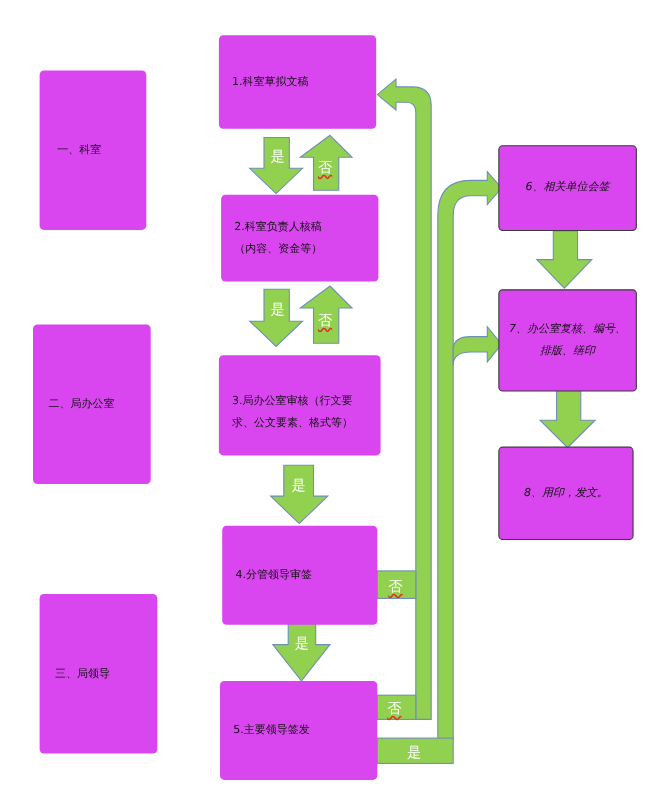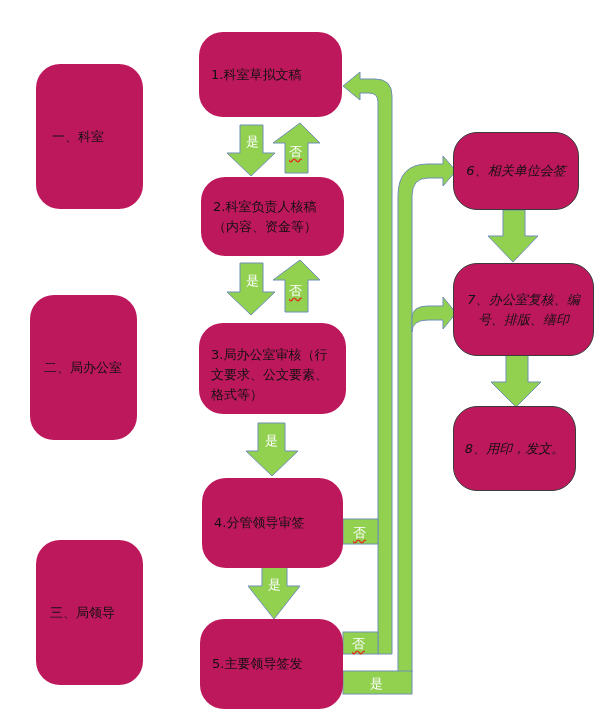--- a/index.html
+++ b/index.html
@@ -1,32 +1,32 @@
 <!DOCTYPE html>
 <html><head>
   <meta charset="utf-8">
   <style>
     html, body { margin: 0; padding: 0; background: #ffffff; }
     body { width: 600px; height: 714px; position: relative; overflow: hidden;
            font-family: "DejaVu Sans", "Liberation Sans", sans-serif; }
-    .box { position: absolute; background: #be185d; border-radius: 24px;
-           display: flex; align-items: center; color: #111; font-size: 13px; line-height: 20px;
+    .box { position: absolute; background: #d946ef; border-radius: 4px;
+           display: flex; align-items: center; color: #111; font-size: 10px; line-height: 20px;
            box-sizing: border-box; }
     .lane { justify-content: flex-start; padding-left: 14px; }
     .step { padding: 0 12px; }
     .step.dark { border: 1.5px solid #3b3b3b; justify-content: center; text-align: center; padding: 0 6px; font-style: italic; }
     .step.top { align-items: center; padding-top: 12px; }
     svg#arrows { position: absolute; left: 0; top: 0; }
     .lbl { position: absolute; color: #ffffff; font-size: 13px; }
     .lbl.no { text-decoration: underline wavy #e03020; text-underline-offset: 2px; }
   </style>
 </head>
 <body>
 
-<div class="box lane" style="left:36px;top:64px;width:107px;height:145px;padding-left:16px;">
+<div class="box lane" style="left:36px;top:64px;width:97px;height:145px;padding-left:16px;">
   <span>一、科室</span>
 </div>
 <div class="box lane" style="left:30px;top:295px;width:107px;height:145px;">
   <span>二、局办公室</span>
 </div>
 <div class="box lane" style="left:36px;top:524px;width:107px;height:145px;margin-top:16px;">
   <span>三、局领导</span>
 </div>
 
 <svg id="arrows" width="600" height="714">
@@ -73,21 +73,21 @@
 </div>
 <div class="box step" style="left:202px;top:478px;width:141px;height:90px;">
   <span>4.分管领导审签</span>
 </div>
 <div class="box step" style="left:200px;top:619px;width:143px;height:90px;">
   <span>5.主要领导签发</span>
 </div>
 <div class="box step dark" style="left:453px;top:132px;width:126px;height:78px;">
   <span>6、相关单位会签</span>
 </div>
-<div class="box step dark" style="left:453px;top:263px;width:141px;height:93px;">
+<div class="box step dark" style="left:453px;top:263px;width:126px;height:93px;">
   <span>7、办公室复核、编号、排版、缮印</span>
 </div>
 <div class="box step dark" style="left:453px;top:406px;width:123px;height:85px;">
   <span>8、用印，发文。</span>
 </div>
 
 <span class="lbl" style="left:246px;top:133px;">是</span>
 <span class="lbl no" style="left:289px;top:143px;">否</span>
 <span class="lbl" style="left:246px;top:272px;">是</span>
 <span class="lbl no" style="left:289px;top:282px;">否</span>

